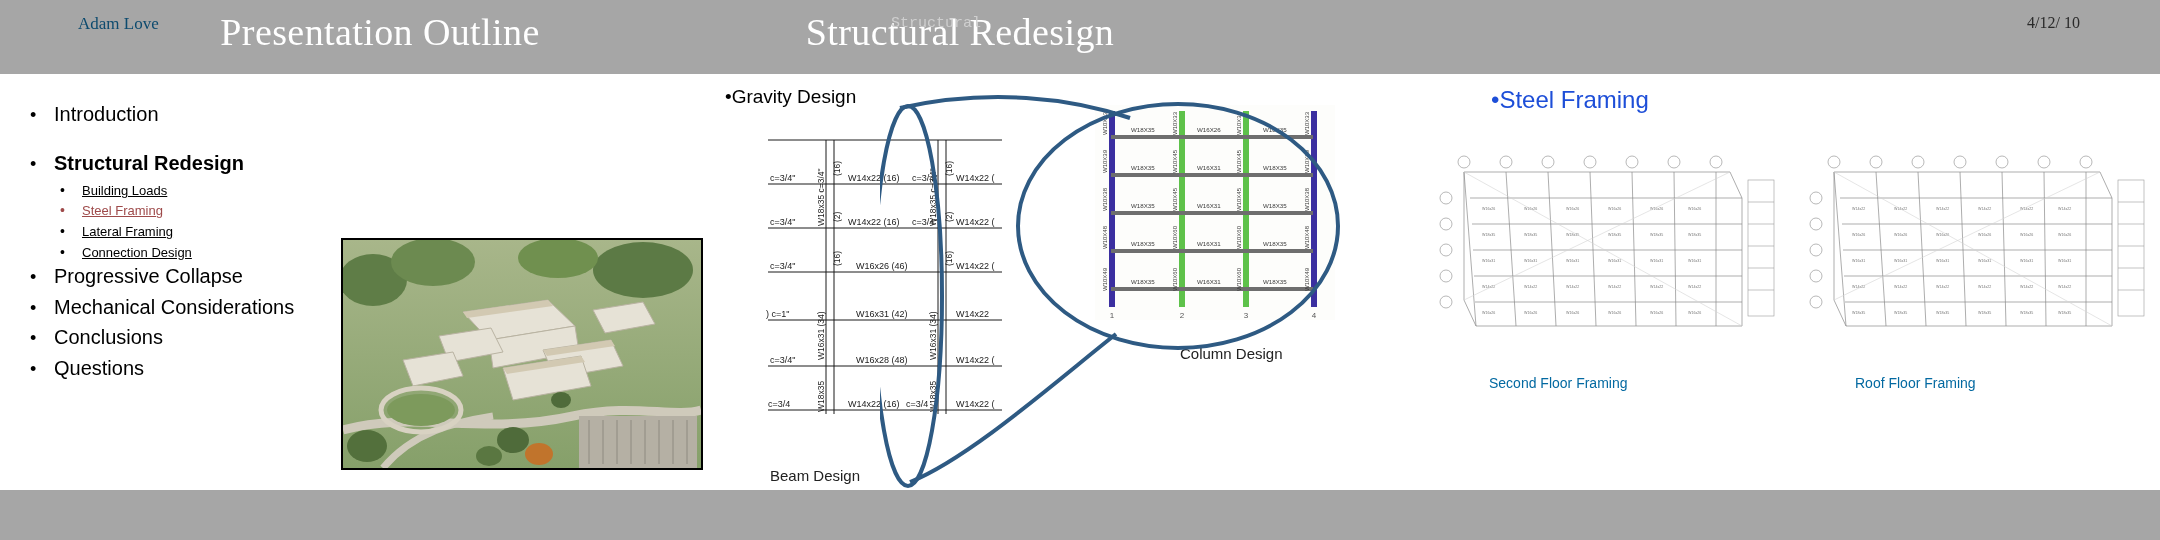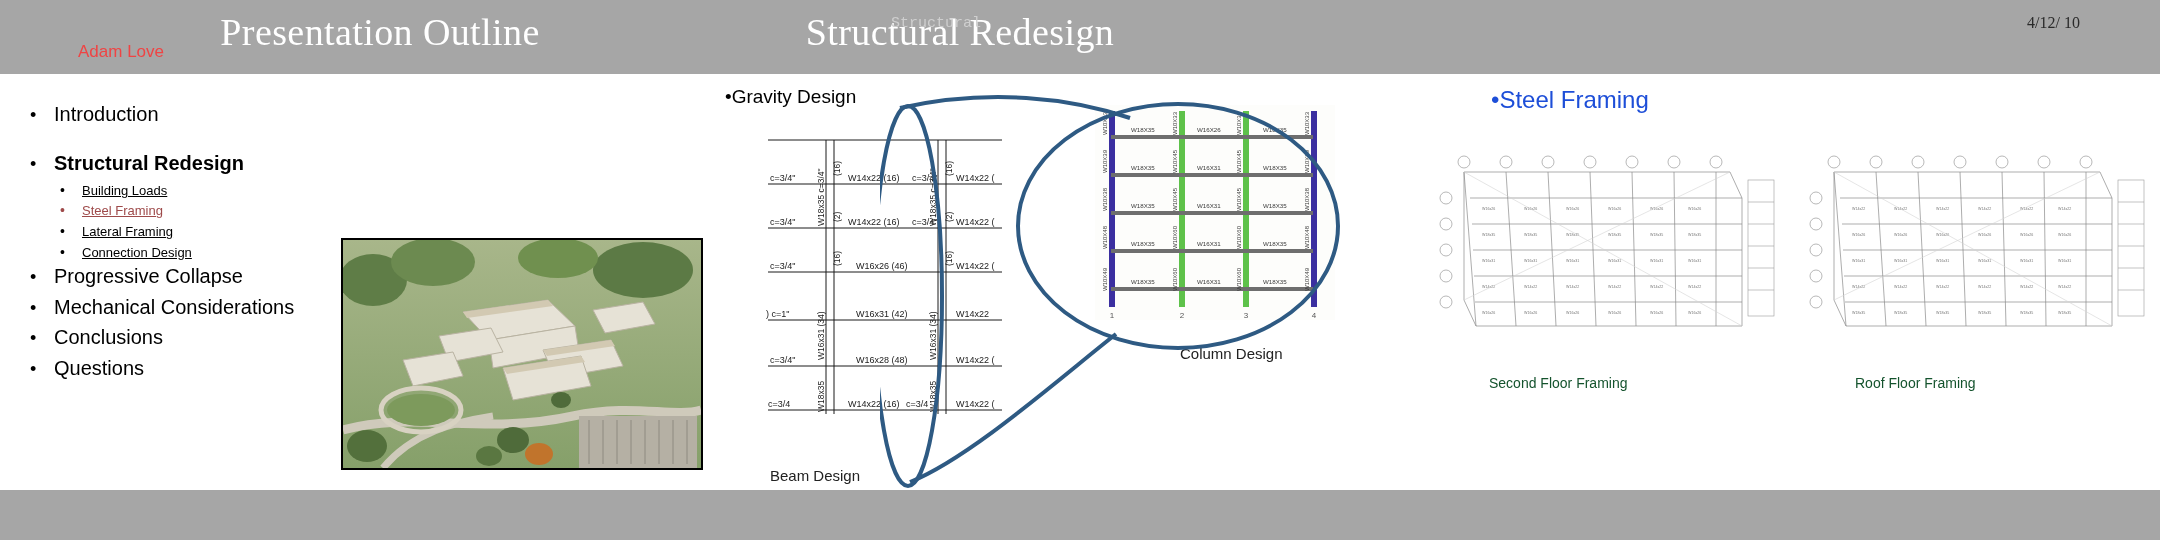--- a/index.html
+++ b/index.html
@@ -75,31 +75,31 @@
     position:absolute; left:880px; top:78px; width:520px; height:410px;
     pointer-events:none;
   }
   
   .steel-label{
     position:absolute; left:1491px; top:86px;
     font-size:24px; color:#1d4ed8; white-space:nowrap;
   }
   .fp{ position:absolute; }
   .fp-caption{
-    position:absolute; font-size:14px; color:#14532d; white-space:nowrap;
+    position:absolute; font-size:14px; color:#0369a1; white-space:nowrap;
   }
   
   .footer-bar{
     position:absolute; left:0; bottom:0; width:2160px; height:50px;
     background:#a6a6a6;
   }
   .ft-left{
     position:absolute; left:78px; top:14px;
-    font-family:Liberation Sans, sans-serif;
-    font-size:17px; color:#ef4444;margin-top:28px;
+    font-family:Liberation Serif, serif;
+    font-size:17px; color:#0c4a6e;
   }
   .ft-mid{
     position:absolute; left:0; top:15px; width:1872px; text-align:center;
     font-family:Liberation Mono, monospace;
     font-size:15px; color:#cfcfcf;
   }
   .ft-right{
     position:absolute; right:80px; top:14px;
     font-family:"Liberation Serif", serif;
     font-size:16px; color:#2a2a2a;

